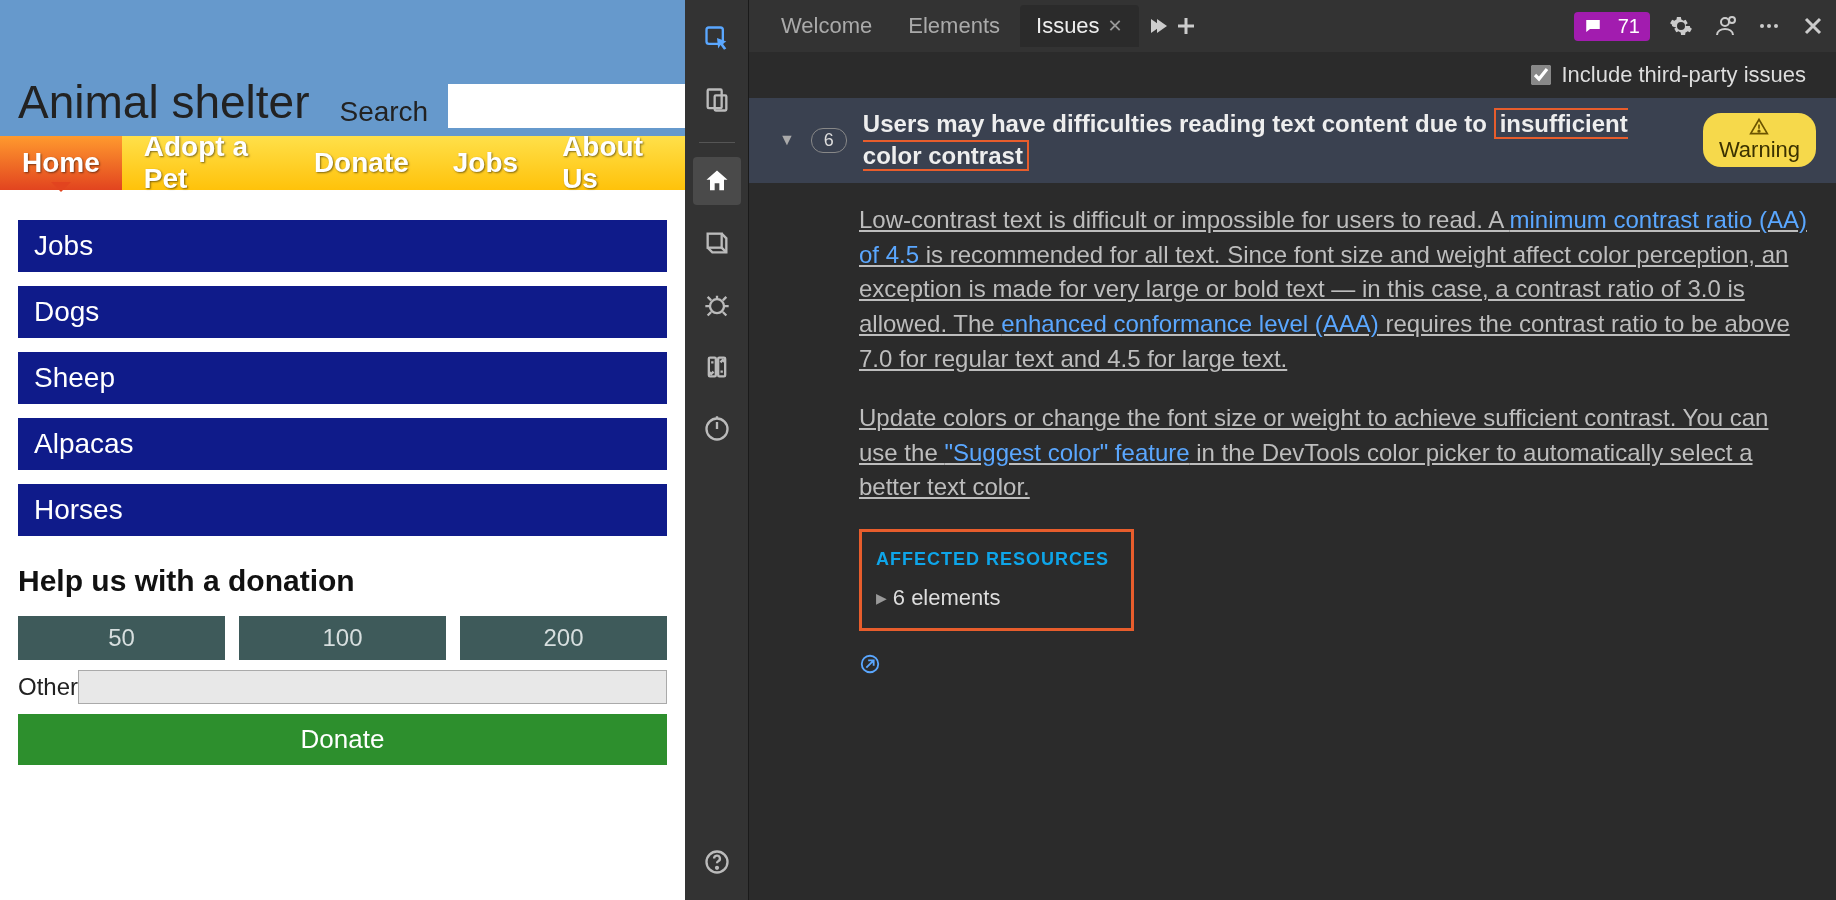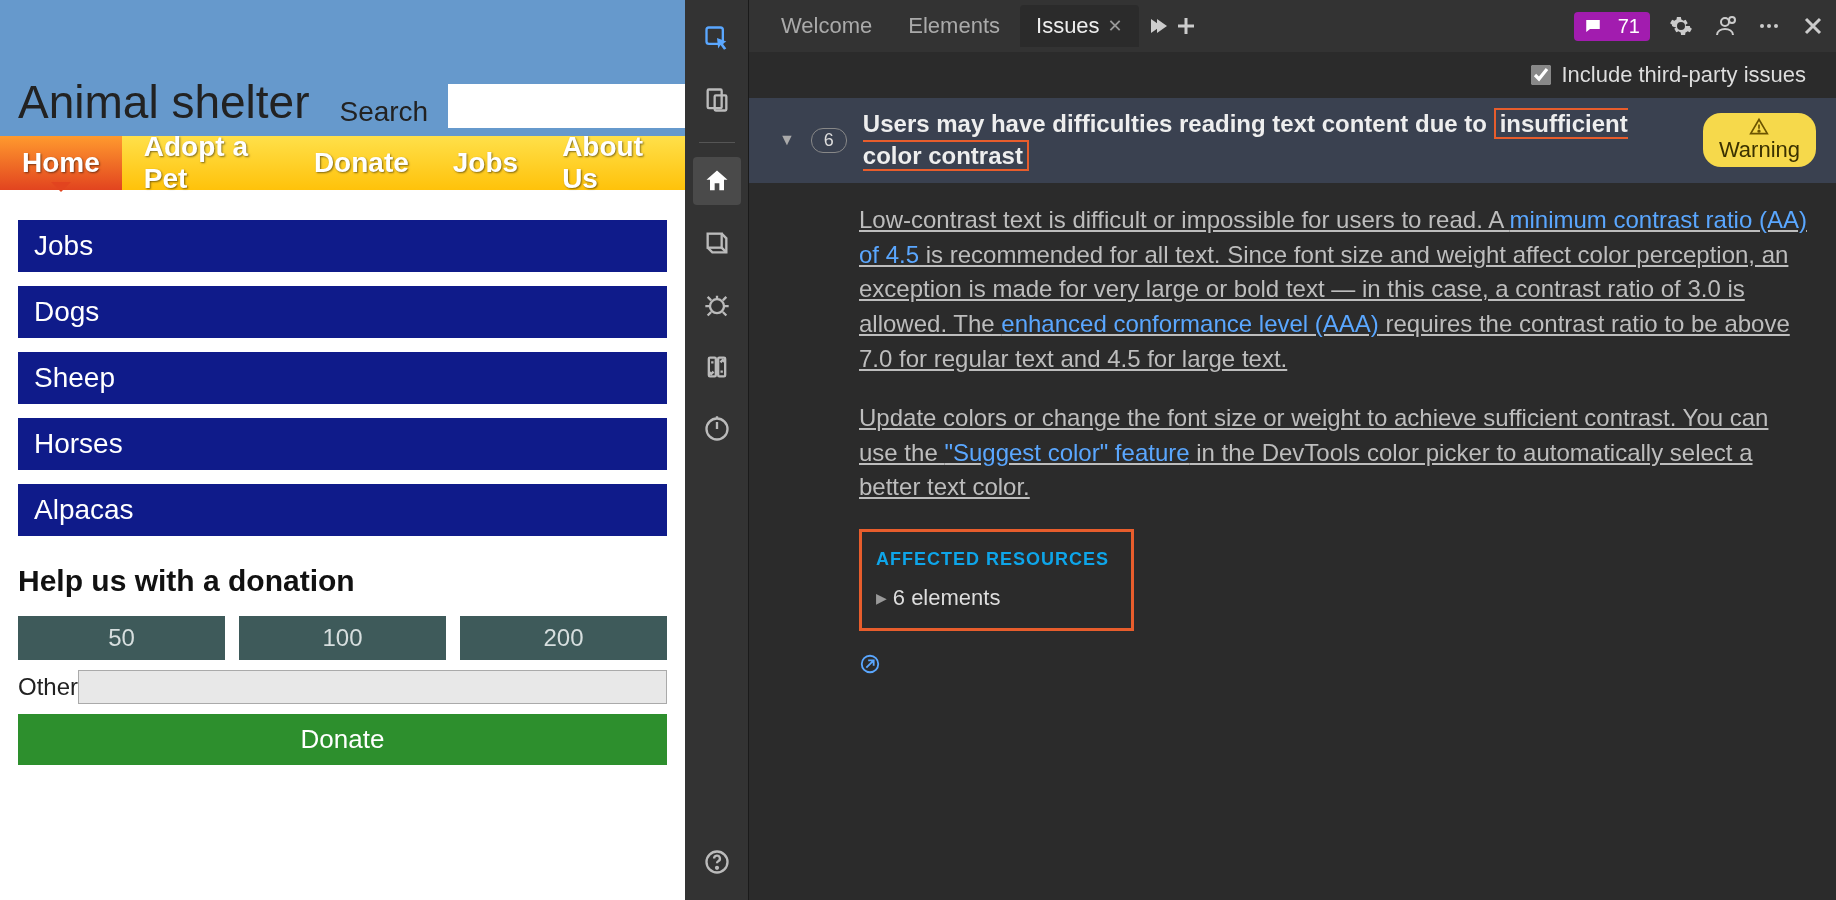--- a/index.html
+++ b/index.html
@@ -319,22 +319,22 @@
     <div class="nav-item active">Home</div>
     <div class="nav-item">Adopt a Pet</div>
     <div class="nav-item">Donate</div>
     <div class="nav-item">Jobs</div>
     <div class="nav-item">About Us</div>
   </div>
   <div class="content">
     <div class="card">Jobs</div>
     <div class="card">Dogs</div>
     <div class="card">Sheep</div>
+    <div class="card">Alpacas</div>
     <div class="card">Horses</div>
-    <div class="card">Alpacas</div>
 
     <div class="donate-heading">Help us with a donation</div>
     <div class="donation-row">
       <button class="donation-btn">50</button>
       <button class="donation-btn">100</button>
       <button class="donation-btn">200</button>
     </div>
     <div class="other-row">
       <span class="other-label">Other</span>
       <input class="other-input" type="text" style="">

